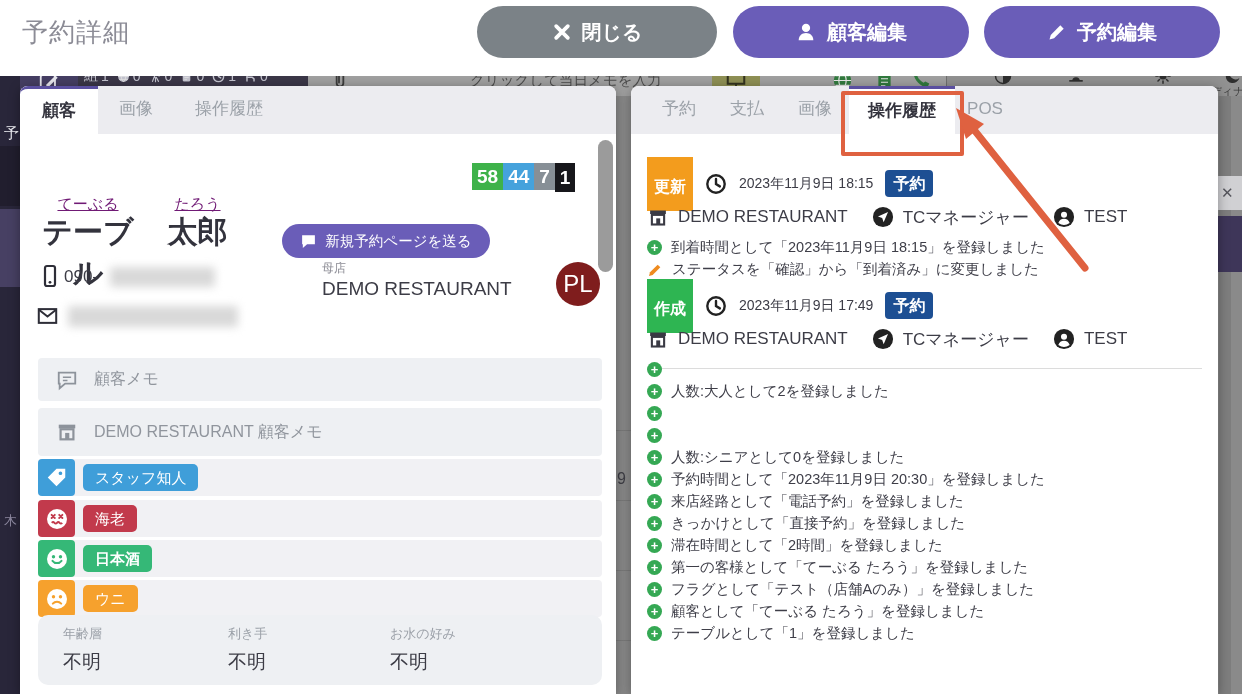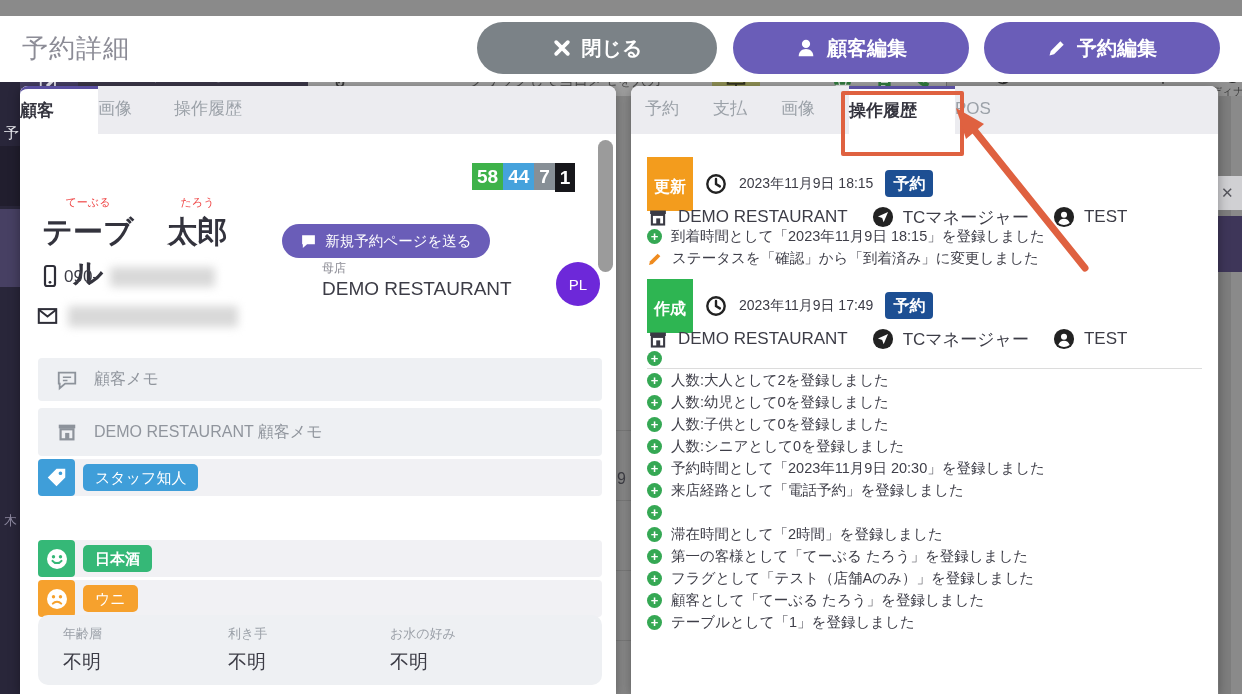--- a/index.html
+++ b/index.html
@@ -2,21 +2,21 @@
 <html><head>
 <meta charset="utf-8">
 <style>
   html,body{margin:0;padding:0;background:#666;}
   .stage{position:relative;width:1242px;height:694px;overflow:hidden;
     font-family:"Liberation Sans","DejaVu Sans",sans-serif;background:#8a8a8a;}
   .abs{position:absolute;}
   svg.ic{display:block;}
 
   
-  .hdr{position:absolute;left:0;top:16px;width:1242px;height:66px;background:#fff;z-index:5;}
+  .hdr{position:absolute;left:0;top:0;width:1242px;height:76px;background:#fff;z-index:5;}
   .hdr-title{position:absolute;left:22px;top:15px;font-size:26px;color:#8c8c96;letter-spacing:1px;}
   .hbtn{position:absolute;top:6px;height:52px;border-radius:26px;display:flex;align-items:center;
     justify-content:center;gap:10px;color:#fff;font-size:20px;font-weight:bold;cursor:pointer;}
   .hbtn-close{left:477px;width:240px;background:#7b8287;}
   .hbtn-cust{left:733px;width:236px;background:#6a5db8;}
   .hbtn-resv{left:984px;width:236px;background:#6a5db8;}
 
   
   .sidebar{position:absolute;left:0;top:66px;width:20px;height:628px;background:#29263a;z-index:2;overflow:hidden;}
   .sb-char{position:absolute;left:4px;top:58px;color:#efeff4;font-size:15px;}
@@ -53,36 +53,36 @@
     font-size:15px;padding:8px 0 0 3px;box-sizing:border-box;}
   .re-purple{position:absolute;left:0;top:120px;width:24px;height:56px;background:#3e3659;}
 
   
   .panel{position:absolute;top:86px;background:#fff;border-radius:8px 8px 0 0;z-index:3;
     box-shadow:0 2px 12px rgba(0,0,0,.35);}
   .panel-left{left:20px;width:596px;height:608px;}
   .panel-right{left:631px;width:587px;height:608px;}
   .tabbar{position:absolute;left:0;top:0;right:0;height:48px;background:#ececf0;border-radius:8px 8px 0 0;
     display:flex;}
-  .tab{height:48px;line-height:46px;text-align:left;font-size:17px;color:#9ba1a8;box-sizing:border-box;cursor:pointer;}
+  .tab{height:48px;line-height:46px;text-align:center;font-size:17px;color:#9ba1a8;box-sizing:border-box;cursor:pointer;}
   .tab.active{background:#fff;color:#34343e;font-weight:bold;border-top:3px solid #5a4fa0;line-height:43px;}
 
   
   .badge-row{position:absolute;left:452px;top:77px;display:flex;align-items:flex-start;}
   .vbadge{height:27px;line-height:27px;padding:0 5px;font-size:19px;font-weight:bold;color:#fff;text-align:center;}
   .scroll-thumb{position:absolute;left:578px;top:54px;width:15px;height:132px;background:#9b9b9b;border-radius:8px;}
-  .furi{position:absolute;top:109px;font-size:11px;color:#ef4444;text-align:center;}
+  .furi{position:absolute;top:109px;font-size:15px;color:#701a75;text-align:center;text-decoration:underline;}
   .bigname{position:absolute;top:126px;font-size:30px;font-weight:bold;color:#33333d;text-align:center;}
   .send-btn{position:absolute;left:262px;top:138px;width:208px;height:34px;border-radius:17px;background:#6a5db8;
     color:#fff;font-size:14.5px;display:flex;align-items:center;justify-content:center;gap:8px;cursor:pointer;}
   .c-row{position:absolute;color:#3c3c46;}
   .blurblk{position:absolute;background:#d9d9d9;filter:blur(4px);border-radius:2px;}
   .lbl-sm{font-size:12px;color:#8b8b94;}
-  .avatar{position:absolute;left:536px;top:176px;width:44px;height:44px;border-radius:50%;background:#6d28d9;
-    color:#fff;font-size:15px;display:flex;align-items:center;justify-content:center;}
+  .avatar{position:absolute;left:536px;top:176px;width:44px;height:44px;border-radius:50%;background:#7f1d1d;
+    color:#fff;font-size:24px;display:flex;align-items:center;justify-content:center;}
   .memo-row{position:absolute;left:18px;width:564px;height:43px;background:#eef0f3;border-radius:4px;
     display:flex;align-items:center;gap:16px;padding-left:18px;box-sizing:border-box;color:#90959d;
     font-size:16px;cursor:pointer;}
   .tag-row{position:absolute;left:18px;width:564px;height:37px;background:#f1f1f4;border-radius:4px;}
   .tag-sq{position:absolute;left:0;top:0;width:37px;height:37px;border-radius:4px;display:flex;
     align-items:center;justify-content:center;}
   .tag-pill{position:absolute;left:45px;top:5px;height:27px;line-height:27px;border-radius:5px;
     color:#fff;font-size:15px;padding:0 12px;cursor:pointer;}
   .attr-box{position:absolute;left:18px;top:529px;width:564px;height:70px;background:#eef0f3;border-radius:10px;}
   .attr-col{position:absolute;top:10px;}
@@ -90,21 +90,21 @@
   .attr-col .av{font-size:19px;color:#3c3c46;display:block;margin-top:6px;}
 
   
   .entry{position:absolute;left:16px;right:14px;}
   .e-head{display:flex;align-items:center;gap:12px;height:27px;}
   .e-badge{height:22px;line-height:27px;padding:16px 7px;border-radius:0;color:#fff;font-size:16px;font-weight:bold;}
   .e-date{font-size:14px;color:#3c3c46;}
   .e-cat{height:27px;line-height:27px;padding:0 8px;border-radius:4px;color:#fff;font-size:16px;font-weight:bold;}
   .e-info{display:flex;align-items:center;gap:9px;margin-top:8px;height:24px;color:#3c3c46;font-size:17px;}
   .e-info .sp{width:6px;}
-  .e-lines{display:flex;flex-direction:column;gap:7px;}
+  .e-lines{display:flex;flex-direction:column;gap:7px;margin-top:11px;}
   .e-line{height:15px;display:flex;align-items:center;gap:9px;font-size:14.5px;color:#3e3e48;white-space:nowrap;}
   .plus-ic{width:15px;height:15px;border-radius:50%;background:#35a854;color:#fff;flex:0 0 15px;
     display:flex;align-items:center;justify-content:center;font-size:13px;font-weight:bold;line-height:15px;}
   .plus-ic::before{content:"+";}
   .divider{position:absolute;left:16px;right:16px;top:282px;border-top:1px solid #dcdcdc;}
 
   
   .annot-rect{position:absolute;left:841px;top:91px;width:115px;height:57px;border:4px solid #df6140;
     border-radius:2px;z-index:6;}
   .annot-arrow{position:absolute;left:0;top:0;z-index:6;pointer-events:none;}
@@ -405,20 +405,30 @@
     </div>
 
     <div class="tag-row" style="top:373px">
       <span class="tag-sq" style="background-color: rgb(63, 158, 217);">
         <svg class="ic" width="21" height="21" viewBox="0 0 24 24" style="color:#fff">
             <use href="#i-tag"></use>
           </svg>
       </span>
       <span class="tag-pill" style="background-color: rgb(63, 158, 217);">スタッフ知人</span>
     </div>
+    <div class="tag-row" style="top:414px">
+      <span class="tag-sq" style="background-color: rgb(194, 58, 76);">
+        <span style="color: rgb(194, 58, 76);">
+        <svg class="ic" width="24" height="24" viewBox="0 0 24 24">
+              <use href="#i-dizzy"></use>
+            </svg>
+          </span>
+      </span>
+      <span class="tag-pill" style="background-color: rgb(194, 58, 76);">海老</span>
+    </div>
     <div class="tag-row" style="top:454px">
       <span class="tag-sq" style="background-color: rgb(53, 184, 119);">
         <span style="color: rgb(53, 184, 119);">
         <svg class="ic" width="24" height="24" viewBox="0 0 24 24">
               <use href="#i-smile"></use>
             </svg>
           </span>
       </span>
       <span class="tag-pill" style="background-color: rgb(53, 184, 119); font-weight: bold;">日本酒</span>
     </div>
@@ -527,40 +537,39 @@
       <div class="e-lines">
         <div class="e-line">
             <span class="plus-ic"></span>
           </div>
         <div class="e-line">
             <span class="plus-ic"></span>
             <span>人数:大人として2を登録しました</span>
           </div>
         <div class="e-line">
             <span class="plus-ic"></span>
-            <span>人数:幼児として0を登録しました</span>
-          </div>
-        <div class="e-line">
-            <span class="plus-ic"></span>
-            <span>人数:子供として0を登録しました</span>
+          </div>
+        <div class="e-line">
+            <span class="plus-ic"></span>
           </div>
         <div class="e-line">
             <span class="plus-ic"></span>
             <span>人数:シニアとして0を登録しました</span>
           </div>
         <div class="e-line">
             <span class="plus-ic"></span>
             <span>予約時間として「2023年11月9日 20:30」を登録しました</span>
           </div>
         <div class="e-line">
             <span class="plus-ic"></span>
             <span>来店経路として「電話予約」を登録しました</span>
           </div>
         <div class="e-line">
             <span class="plus-ic"></span>
+            <span>きっかけとして「直接予約」を登録しました</span>
           </div>
         <div class="e-line">
             <span class="plus-ic"></span>
             <span>滞在時間として「2時間」を登録しました</span>
           </div>
         <div class="e-line">
             <span class="plus-ic"></span>
             <span>第一の客様として「てーぶる たろう」を登録しました</span>
           </div>
         <div class="e-line">

